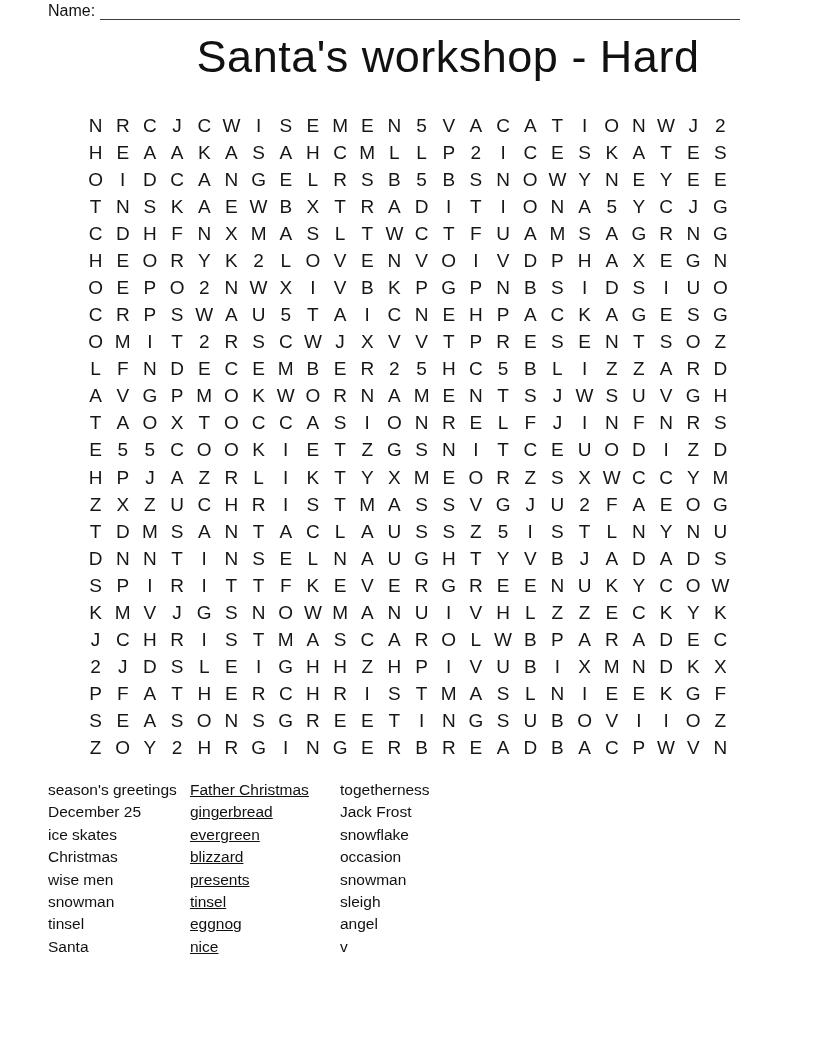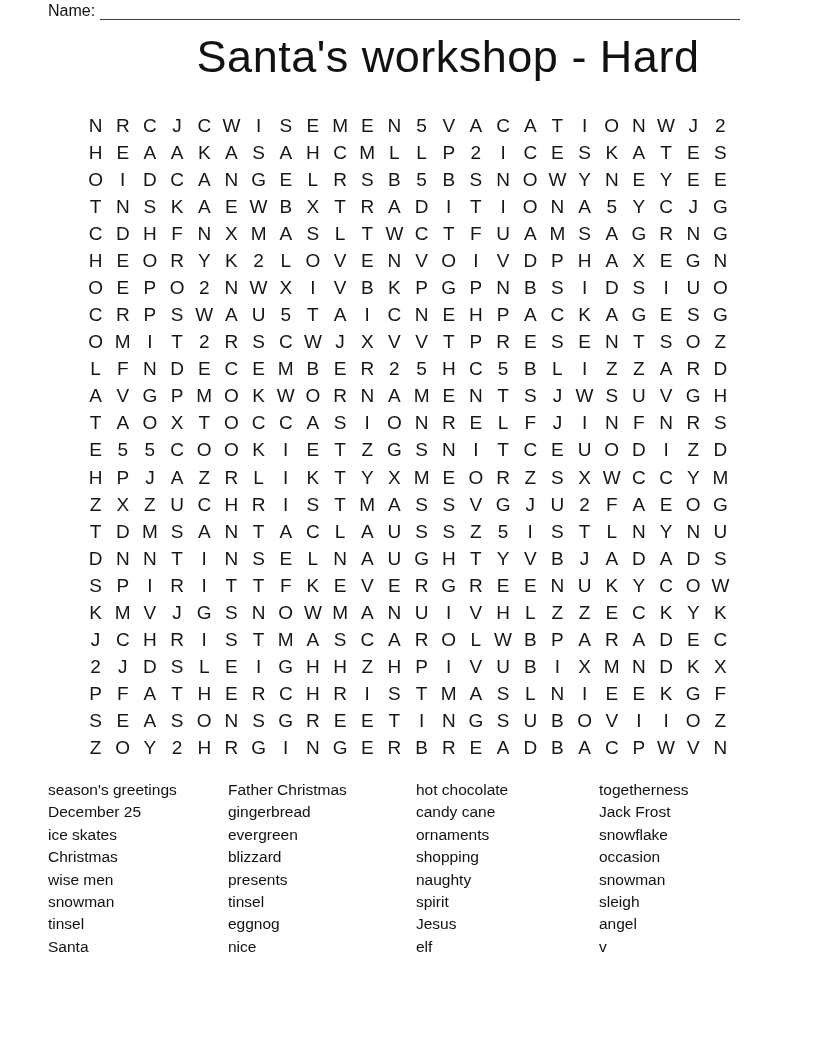--- a/index.html
+++ b/index.html
@@ -67,25 +67,24 @@
     color: #161616;
   }
 
   
   .word-list {
     position: absolute;
     left: 48px;
     top: 779px;
     width: 720px;
     display: flex;
-    gap: 38px;
   }
   .word-col { flex: 0 0 auto; }
   .word-col:nth-child(1) { width: 142px; }
-  .word-col:nth-child(2) { width: 150px; }
+  .word-col:nth-child(2) { width: 150px; text-decoration: underline; }
   .word-col:nth-child(3) { width: 145px; }
   .word-col:nth-child(4) { width: 145px; }
   .word-col:nth-child(5) { width: auto;  }
   .word {
     font-size: 15.5px;
     line-height: 22.4px;
     white-space: nowrap;
   }
 </style>
 </head>
@@ -692,30 +691,20 @@
       <div class="word">Father Christmas</div>
       <div class="word">gingerbread</div>
       <div class="word">evergreen</div>
       <div class="word">blizzard</div>
       <div class="word">presents</div>
       <div class="word">tinsel</div>
       <div class="word">eggnog</div>
       <div class="word">nice</div>
     </div>
     <div class="word-col">
-      <div class="word">hot chocolate</div>
-      <div class="word">candy cane</div>
-      <div class="word">ornaments</div>
-      <div class="word">shopping</div>
-      <div class="word">naughty</div>
-      <div class="word">spirit</div>
-      <div class="word">Jesus</div>
-      <div class="word">elf</div>
-    </div>
-    <div class="word-col">
       <div class="word">togetherness</div>
       <div class="word">Jack Frost</div>
       <div class="word">snowflake</div>
       <div class="word">occasion</div>
       <div class="word">snowman</div>
       <div class="word">sleigh</div>
       <div class="word">angel</div>
       <div class="word">v</div>
     </div>
   </div>

